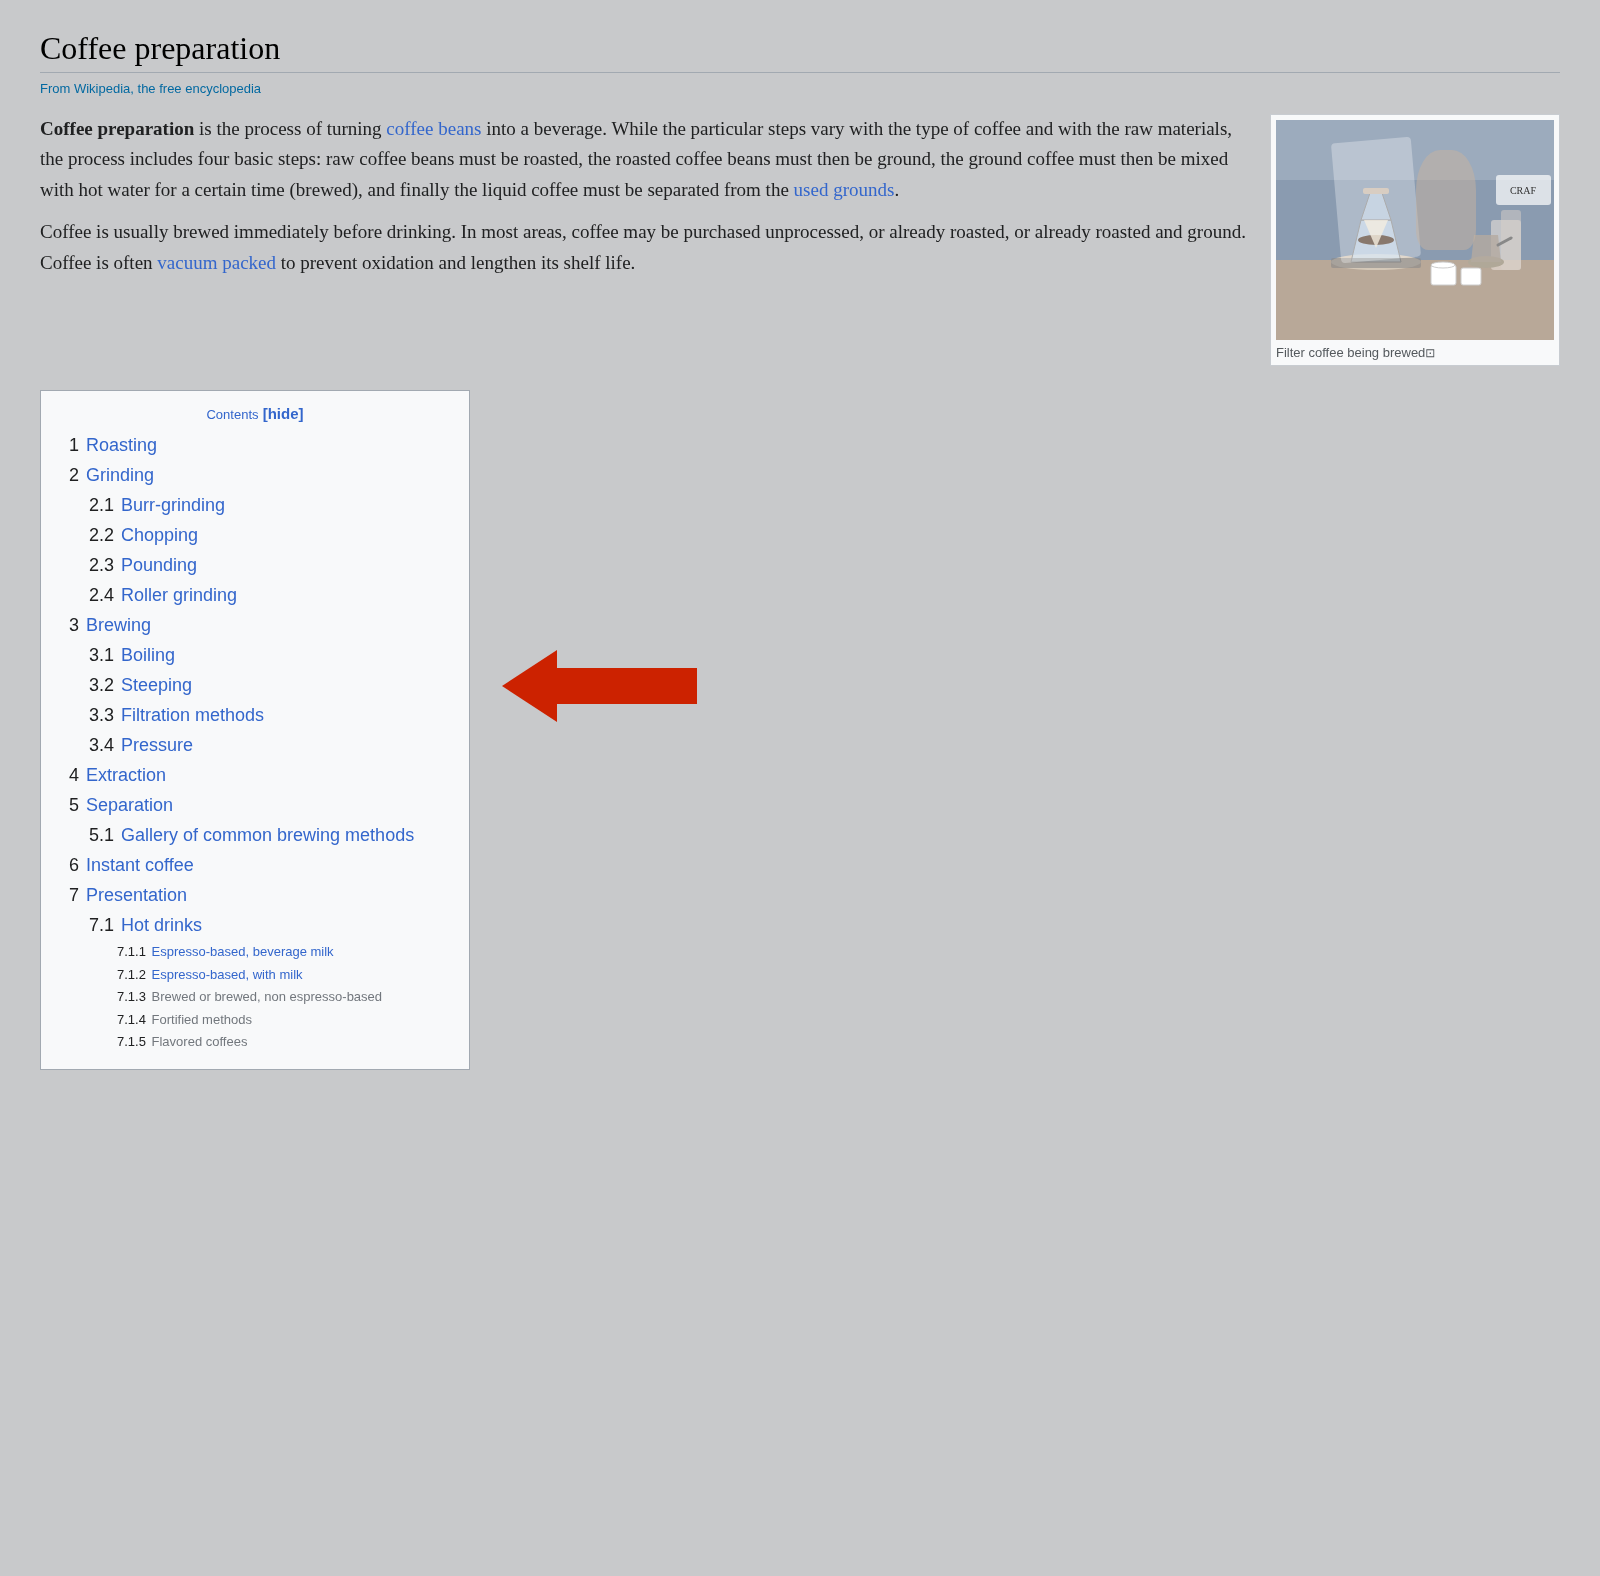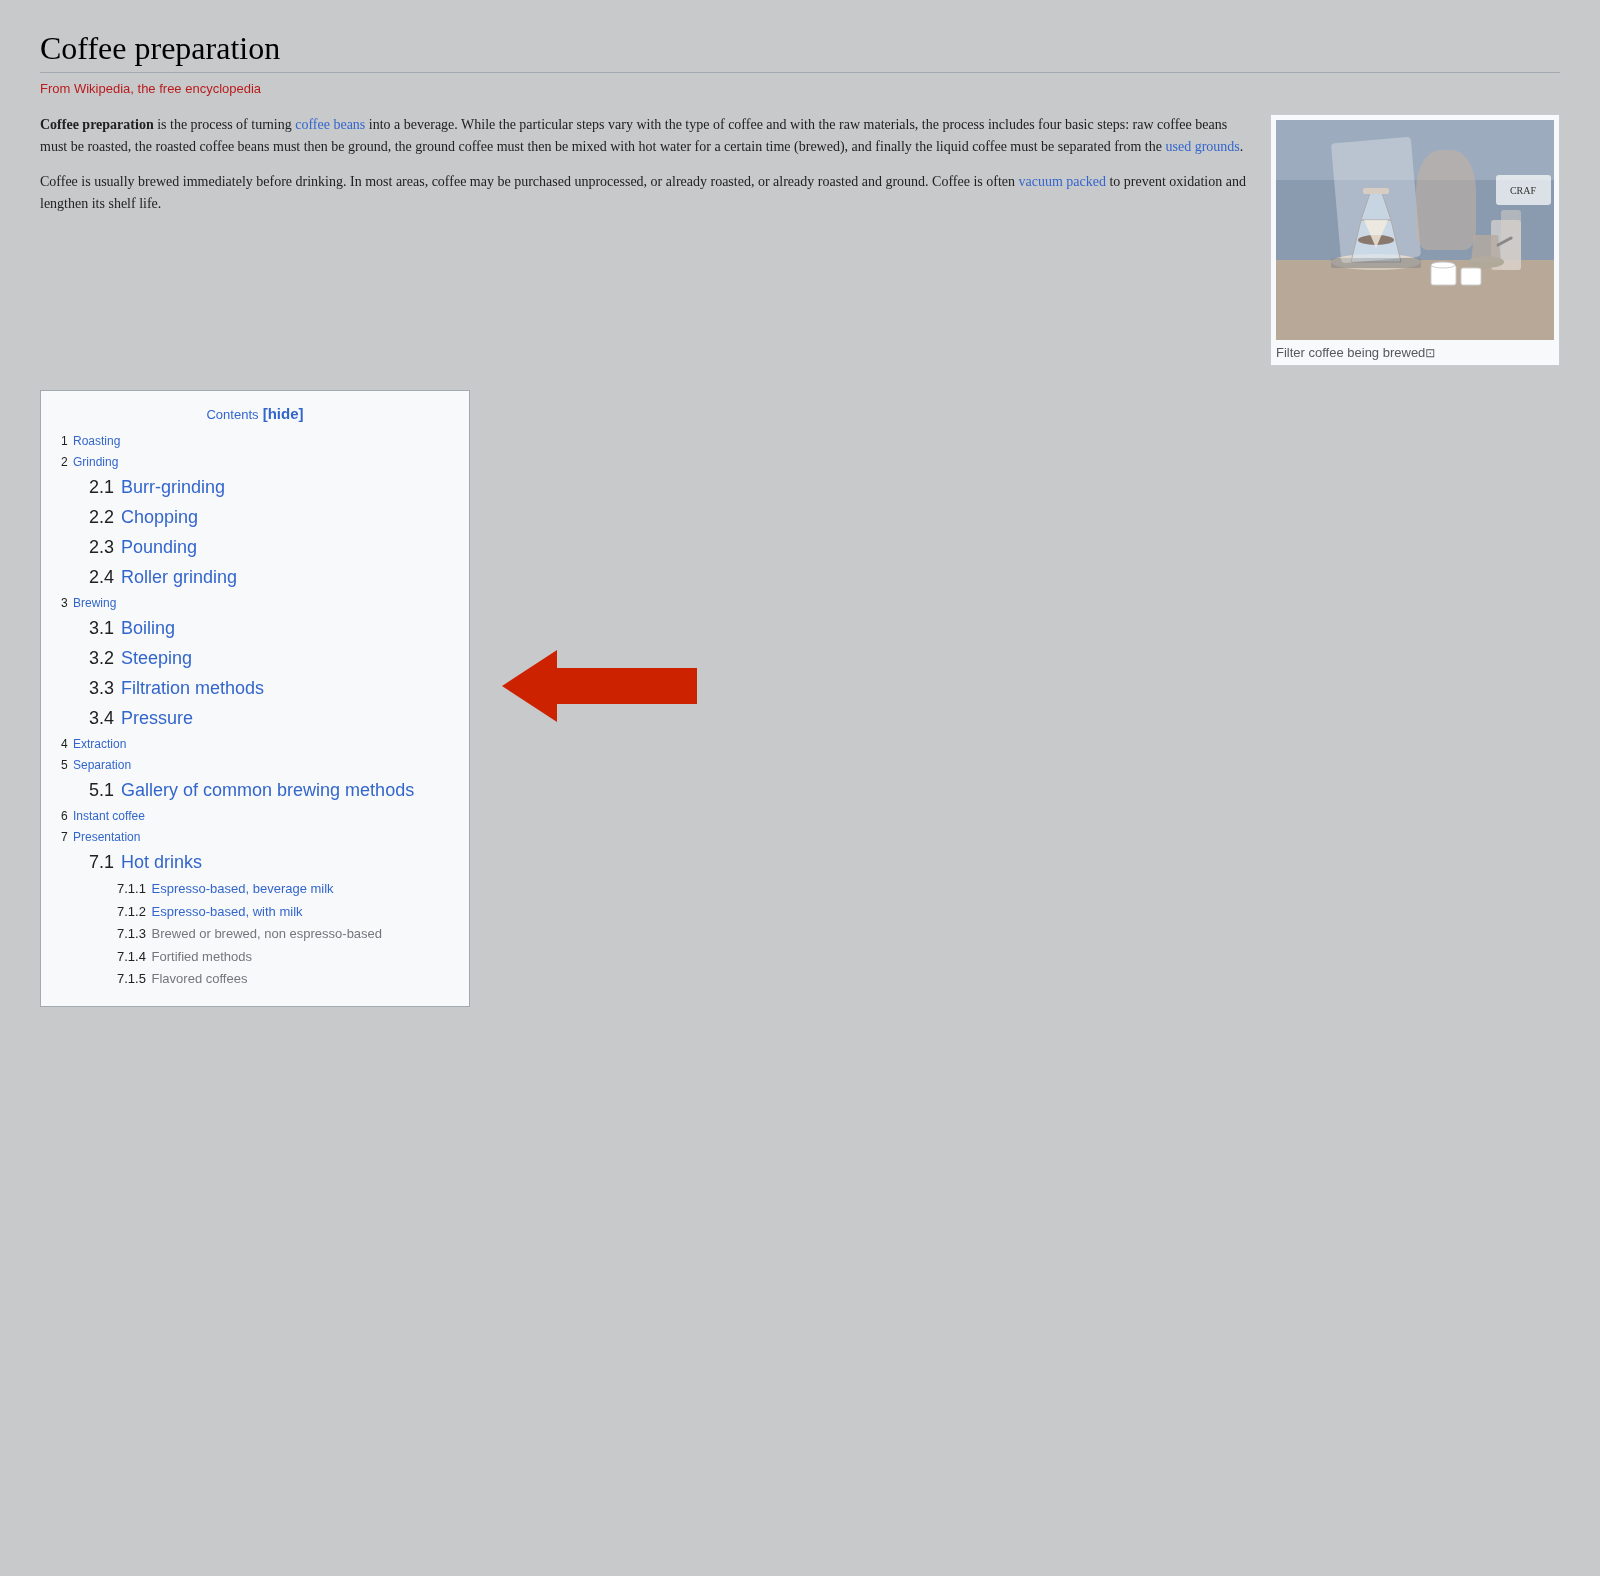--- a/index.html
+++ b/index.html
@@ -15,34 +15,34 @@
       font-size: 32px;
       font-weight: normal;
       font-family: 'Linux Libertine', 'Georgia', serif;
       border-bottom: 1px solid #a2a9b1;
       padding-bottom: 5px;
       margin-bottom: 8px;
       color: #000;
     }
     .subtitle {
       font-size: 13px;
-      color: #b91c1c;
+      color: #0369a1;
       margin-bottom: 18px;
       font-family: sans-serif;
     }
     .main-content {
       display: flex;
       gap: 24px;
       align-items: flex-start;
       margin-bottom: 24px;
     }
     .article-text {
       flex: 1;
       line-height: 1.6;
-      font-size: 14px;
+      font-size: 19px;
     }
     .article-text p {
       margin-bottom: 12px;
     }
     .article-link {
       color: #3366cc;
       text-decoration: none;
     }
     .image-box {
       width: 290px;
@@ -118,22 +118,22 @@
     }
     .toc-item {
       margin: 3px 0;
       line-height: 1.5;
     }
     .toc-item a {
       color: #3366cc;
       text-decoration: none;
     }
     .toc-item.level1 {
-      margin-left: 0;
-      font-size: 12px;
+      margin-left: 8px;
+      font-size: 18px;
     }
     .toc-item.level2 {
       margin-left: 28px;
       font-size: 18px;
     }
     .toc-item.level3 {
       margin-left: 56px;
       font-size: 13px;
       color: #3366cc;
     }

